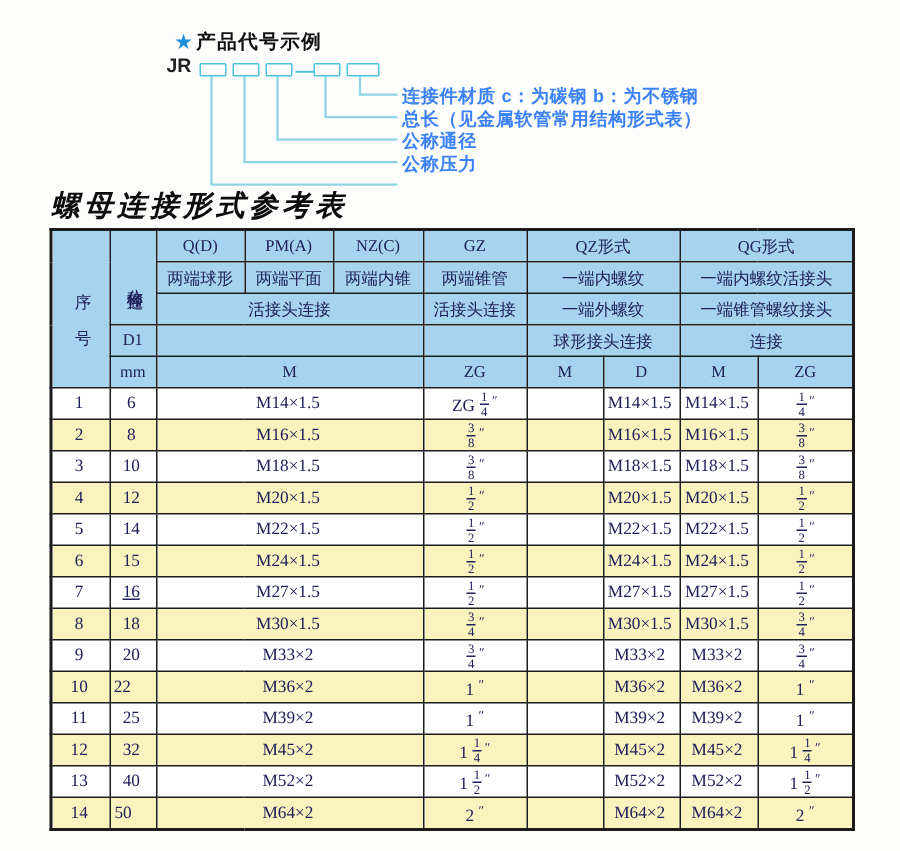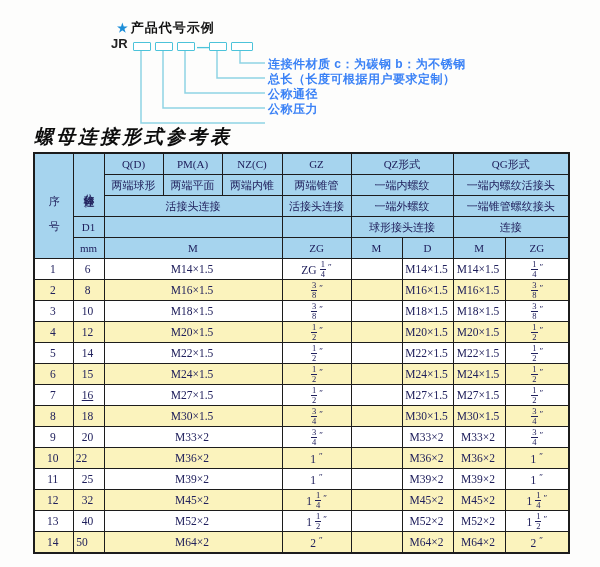--- a/index.html
+++ b/index.html
@@ -65,21 +65,21 @@
   </svg>
 
   <div class="code-box" style="left:133px"></div>
   <div class="code-box" style="left:155px"></div>
   <div class="code-box" style="left:177px"></div>
   <div class="code-dash" style="left:197px">—</div>
   <div class="code-box" style="left:209px"></div>
   <div class="code-box" style="left:231px;width:20px"></div>
 
   <div class="diagram-label" style="top:56px">连接件材质  c：为碳钢  b：为不锈钢</div>
-  <div class="diagram-label" style="top:71px">总长（长度可根据用户要求定制）</div>
+  <div class="diagram-label" style="top:71px">总长（见金属软管常用结构形式表）</div>
   <div class="diagram-label" style="top:86px">公称通径</div>
   <div class="diagram-label" style="top:101px">公称压力</div>
 
   <div class="table-title">螺母连接形式参考表</div>
 
   <table class="ref">
     <colgroup>
       <col style="width:39px">
         <col style="width:31px">
         <col style="width:59px">

